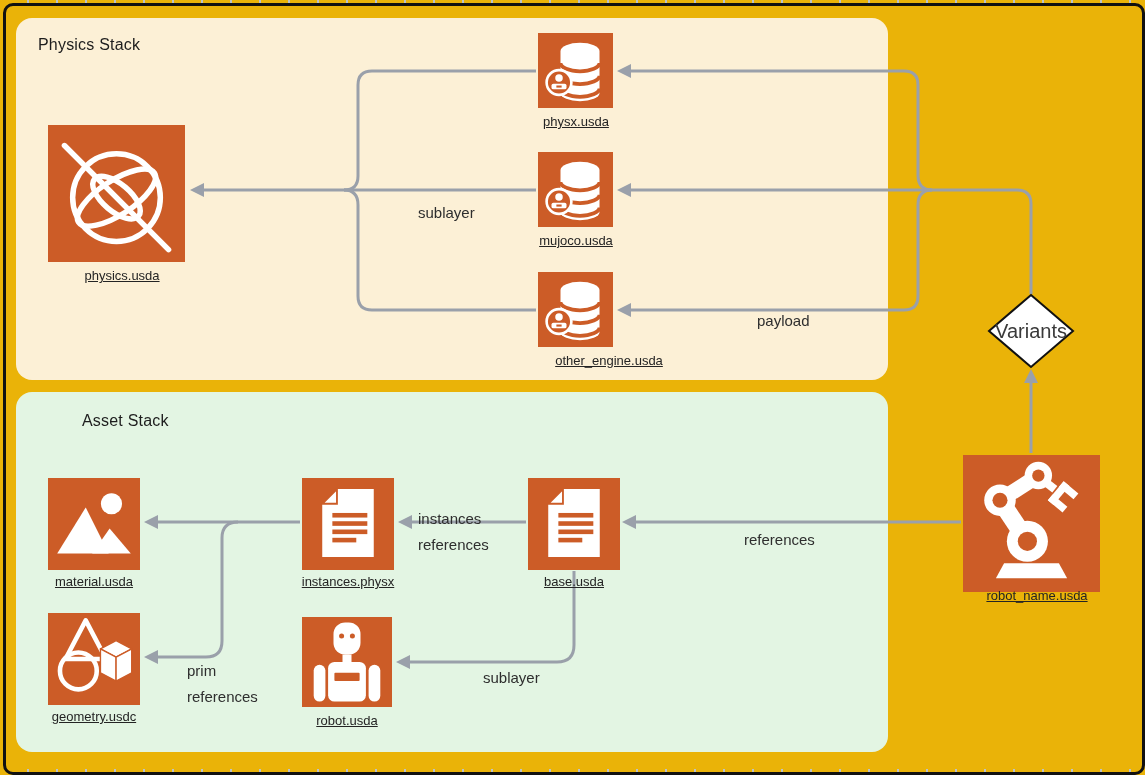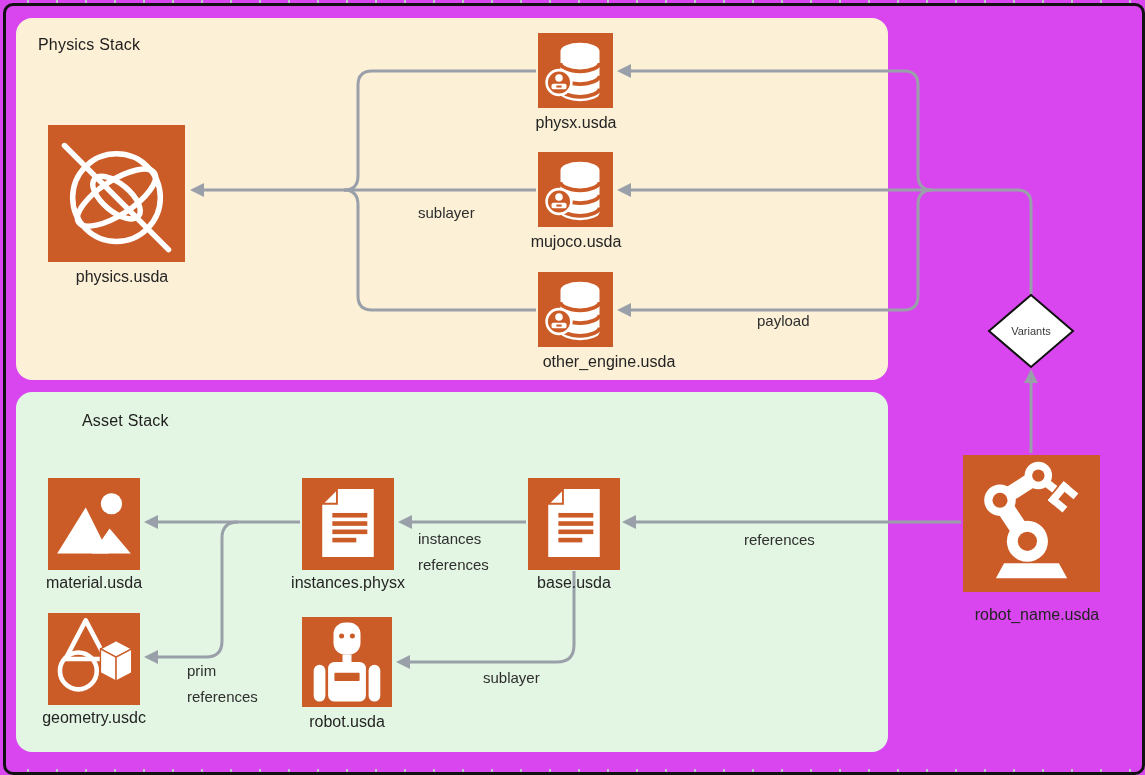--- a/index.html
+++ b/index.html
@@ -1,17 +1,17 @@
 <!DOCTYPE html>
 <html><head>
 <meta charset="utf-8">
 <style>
   html,body{margin:0;padding:0;background:#ffffff;}
   .canvas{
-    position:relative;width:1145px;height:775px;background:#d946ef;
+    position:relative;width:1145px;height:775px;background:#eab308;
     font-family:"Liberation Sans", sans-serif;overflow:hidden;
   }
   .ruler-ticks{
     position:absolute;left:0;right:0;height:6px;
     background:repeating-linear-gradient(90deg,transparent 0 27px,#bfc4c9 27px 29px);
     z-index:0;
   }
   .ruler-ticks.top{top:0;}
   .ruler-ticks.bottom{bottom:0;}
   .frame{
@@ -21,29 +21,30 @@
   .region{position:absolute;border-radius:16px;z-index:2;}
   .region.physics{left:16px;top:18px;width:872px;height:362px;background:#FCF0D6;}
   .region.asset{left:16px;top:392px;width:872px;height:360px;background:#E3F5E3;}
   .region-title{
     position:absolute;font-size:16px;color:#1d1d1d;letter-spacing:.2px;z-index:3;
   }
   .overlay{position:absolute;left:0;top:0;z-index:4;pointer-events:none;}
   .node{position:absolute;background:#CC5C27;z-index:5;}
   .node svg{display:block;width:100%;height:100%;}
   .node-label{
-    position:absolute;z-index:6;font-size:16px;color:#242424;white-space:nowrap;
+    position:absolute;z-index:6;font-size:13px;color:#242424;white-space:nowrap;
     transform:translateX(-50%);
+    text-decoration:underline;
   }
   .edge-label{
     position:absolute;z-index:6;font-size:15px;color:#2e2e2e;white-space:nowrap;
     line-height:26px;
   }
   .variants-label{
-    position:absolute;z-index:6;font-size:11px;color:#3a3a3a;
+    position:absolute;z-index:6;font-size:20px;color:#3a3a3a;
     transform:translate(-50%,-50%);
   }
 </style>
 </head>
 <body>
 
 <div class="canvas">
 
   <div class="ruler-ticks top"></div>
   <div class="ruler-ticks bottom"></div>
@@ -225,26 +226,26 @@
       <circle cx="27" cy="33" r="5.5" fill="#CC5C27"></circle>
       <circle cx="55" cy="15" r="10" fill="#fff"></circle>
       <circle cx="55" cy="15" r="4.5" fill="#CC5C27"></circle>
       <g transform="translate(70,28) rotate(40)" fill="#fff">
         <rect x="-3" y="-9" width="14" height="5.5"></rect>
         <rect x="-3" y="3.5" width="14" height="5.5"></rect>
         <rect x="-3" y="-9" width="5.5" height="18"></rect>
       </g>
     </svg>
   </div>
-  <div class="node-label" style="left:1031px;top:606px;padding-left:12px;">robot_name.usda</div>
+  <div class="node-label" style="left:1031px;top:588px;padding-left:12px;">robot_name.usda</div>
 
   <div class="edge-label" style="left:418px;top:200px;">sublayer</div>
   <div class="edge-label" style="left:757px;top:308px;">payload</div>
   <div class="edge-label" style="left:744px;top:527px;">references</div>
-  <div class="edge-label" style="left:418px;top:526px;">
+  <div class="edge-label" style="left:418px;top:506px;">
     <div>instances</div>
     <div>references</div>
   </div>
   <div class="edge-label" style="left:187px;top:658px;">
     <div>prim</div>
     <div>references</div>
   </div>
   <div class="edge-label" style="left:483px;top:665px;">sublayer</div>
 
   <div class="frame"></div>

